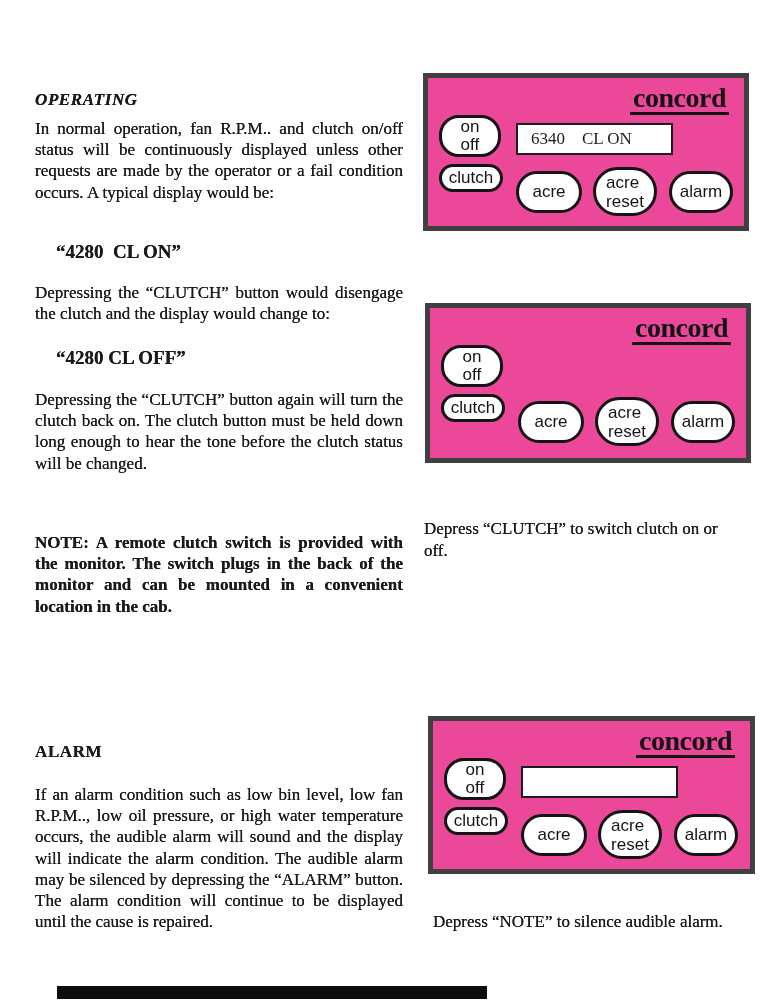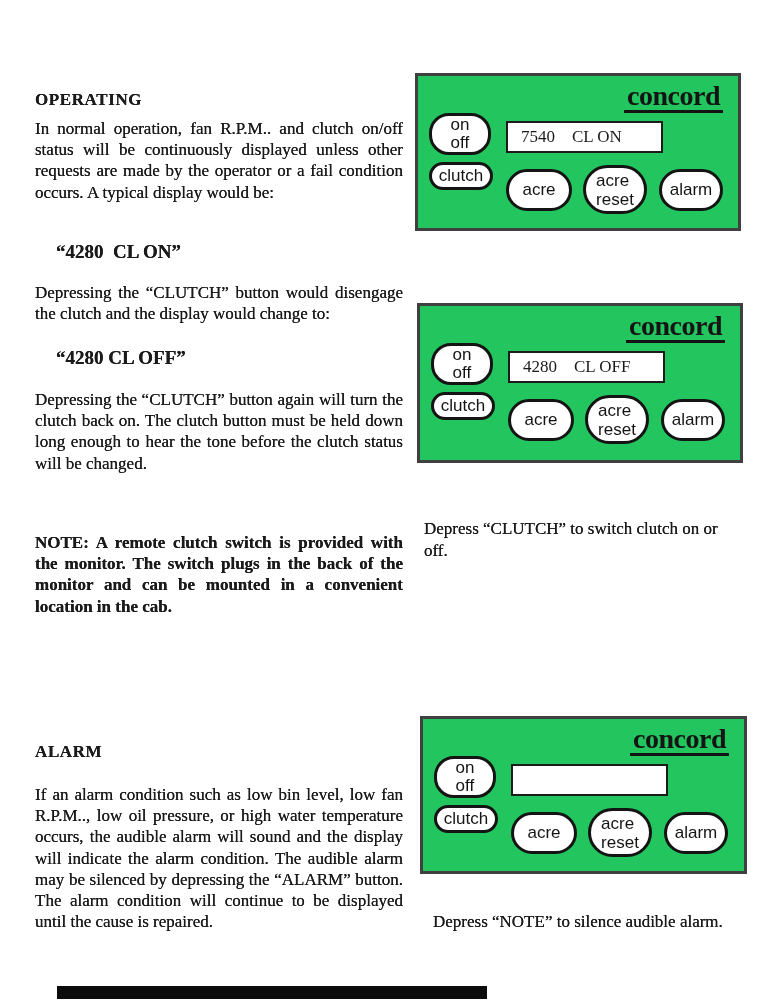--- a/index.html
+++ b/index.html
@@ -20,21 +20,21 @@
   .para.bold{font-weight:bold;}
   .quote{
     font-weight:bold;font-size:19px;padding-left:21px;white-space:pre-wrap;
     text-shadow:0 0 .3px currentColor;
   }
   .caption{
     font-size:17px;line-height:22px;text-shadow:0 0 .3px currentColor;
   }
   
   .panel{
-    box-sizing:border-box;border:3px solid #404040;background:#22c55e;
+    box-sizing:border-box;border:5px solid #404040;background:#ec4899;margin-left:8px;
   }
   .panel .inner{position:relative;width:100%;height:100%;}
   .brand{
     position:absolute;top:5px;right:15px;
     font-family:"Liberation Serif", serif;font-weight:bold;font-size:28px;
     letter-spacing:-.5px;line-height:1.05;color:#141414;
     border-bottom:3px solid #141414;padding:0 3px 0 3px;
   }
   .pbtn{
     position:absolute;box-sizing:border-box;border:3px solid #141414;
@@ -52,21 +52,21 @@
     position:absolute;left:88px;top:45px;width:157px;height:32px;
     box-sizing:border-box;border:2px solid #1c1c1c;background:#fff;
     font-family:"Liberation Serif", serif;font-size:17px;line-height:28px;
     padding-left:13px;white-space:pre;color:#1a1a1a;
   }
   .scanbar{background:#0c0c0c;}
 </style>
 </head>
 <body>
 
-<div class="abs heading" style="left:35px;top:90px;">OPERATING</div>
+<div class="abs heading" style="left:35px;top:90px;font-style:italic;">OPERATING</div>
 
 <div class="abs para" style="left:35px;top:118px;">In normal operation, fan R.P.M.. and clutch on/off status will be continuously displayed unless other requests are made by the operator or a fail condition occurs. A typical display would be:</div>
 
 <div class="abs quote" style="left:35px;top:241px;">“4280  CL ON”</div>
 
 <div class="abs para" style="left:35px;top:282px;">Depressing the “CLUTCH” button would disengage the clutch and the display would change to:</div>
 
 <div class="abs quote" style="left:35px;top:347px;">“4280 CL OFF”</div>
 
 <div class="abs para" style="left:35px;top:389px;">Depressing the “CLUTCH” button again will turn the clutch back on. The clutch button must be held down long enough to hear the tone before the clutch status will be changed.</div>
@@ -74,33 +74,32 @@
 <div class="abs para bold" style="left:35px;top:532px;">NOTE: A remote clutch switch is provided with the monitor. The switch plugs in the back of the monitor and can be mounted in a convenient location in the cab.</div>
 
 <div class="abs heading" style="left:35px;top:742px;">ALARM</div>
 
 <div class="abs para" style="left:35px;top:784px;">If an alarm condition such as low bin level, low fan R.P.M.., low oil pressure, or high water temperature occurs, the audible alarm will sound and the display will indicate the alarm condition. The audible alarm may be silenced by depressing the “ALARM” button. The alarm condition will continue to be displayed until the cause is repaired.</div>
 
 <div class="abs panel" style="left:415px;top:73px;width:326px;height:158px;">
   <div class="inner">
     <div class="brand">concord</div>
     <div class="pbtn onoff">on<br>off</div>
-    <div class="display">7540    CL ON</div>
+    <div class="display">6340    CL ON</div>
     <div class="pbtn clutch">clutch</div>
     <div class="pbtn acre">acre</div>
     <div class="pbtn acrereset">acre<br>reset</div>
     <div class="pbtn alarmb">alarm</div>
   </div>
 </div>
 
 <div class="abs panel" style="left:417px;top:303px;width:326px;height:160px;">
   <div class="inner">
     <div class="brand">concord</div>
     <div class="pbtn onoff">on<br>off</div>
-    <div class="display">4280    CL OFF</div>
     <div class="pbtn clutch">clutch</div>
     <div class="pbtn acre">acre</div>
     <div class="pbtn acrereset">acre<br>reset</div>
     <div class="pbtn alarmb">alarm</div>
   </div>
 </div>
 
 <div class="abs caption" style="left:424px;top:518px;width:312px;">Depress “CLUTCH” to switch clutch on or off.</div>
 
 <div class="abs panel" style="left:420px;top:716px;width:327px;height:158px;">

